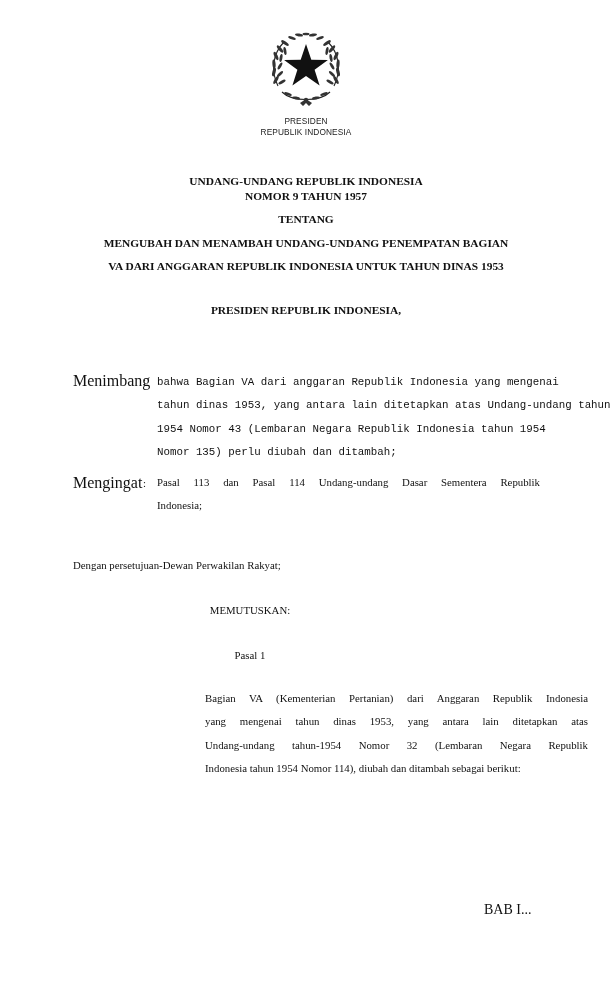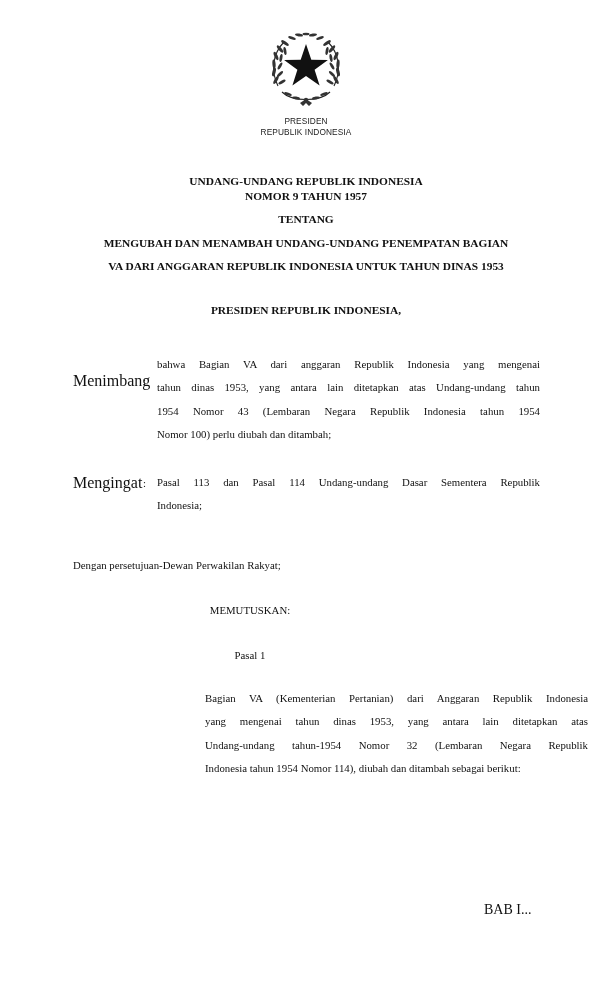--- a/index.html
+++ b/index.html
@@ -174,25 +174,25 @@
 
   <div class="title-line t1">UNDANG-UNDANG REPUBLIK INDONESIA</div>
   <div class="title-line t2">NOMOR 9 TAHUN 1957</div>
   <div class="title-line t3">TENTANG</div>
   <div class="title-line t4">MENGUBAH DAN MENAMBAH UNDANG-UNDANG PENEMPATAN BAGIAN</div>
   <div class="title-line t5">VA DARI ANGGARAN REPUBLIK INDONESIA UNTUK TAHUN DINAS 1953</div>
   <div class="title-line t6">PRESIDEN REPUBLIK INDONESIA,</div>
 
   <div class="label" style="top:374px;">Menimbang</div>
   <div class="colon" style="top:374px;">:</div>
-  <div class="para" style="top:353px;">
+  <div class="para" style="top:371px;font-family:Liberation Mono, monospace;">
     <span class="ln">bahwa Bagian VA dari anggaran Republik Indonesia yang mengenai</span>
     <span class="ln">tahun dinas 1953, yang antara lain ditetapkan atas Undang-undang tahun</span>
     <span class="ln">1954 Nomor 43 (Lembaran Negara Republik Indonesia tahun 1954</span>
-    <span class="ln last">Nomor 100) perlu diubah dan ditambah;</span>
+    <span class="ln last">Nomor 135) perlu diubah dan ditambah;</span>
   </div>
 
   <div class="label" style="top:476px;">Mengingat</div>
   <div class="colon" style="top:476px;">:</div>
   <div class="para" style="top:471px;">
     <span class="ln">Pasal 113 dan Pasal 114 Undang-undang Dasar Sementera Republik</span>
     <span class="ln last">Indonesia;</span>
   </div>
 
   <div class="plain" style="left:73px; top:558px;">Dengan persetujuan-Dewan Perwakilan Rakyat;</div>

